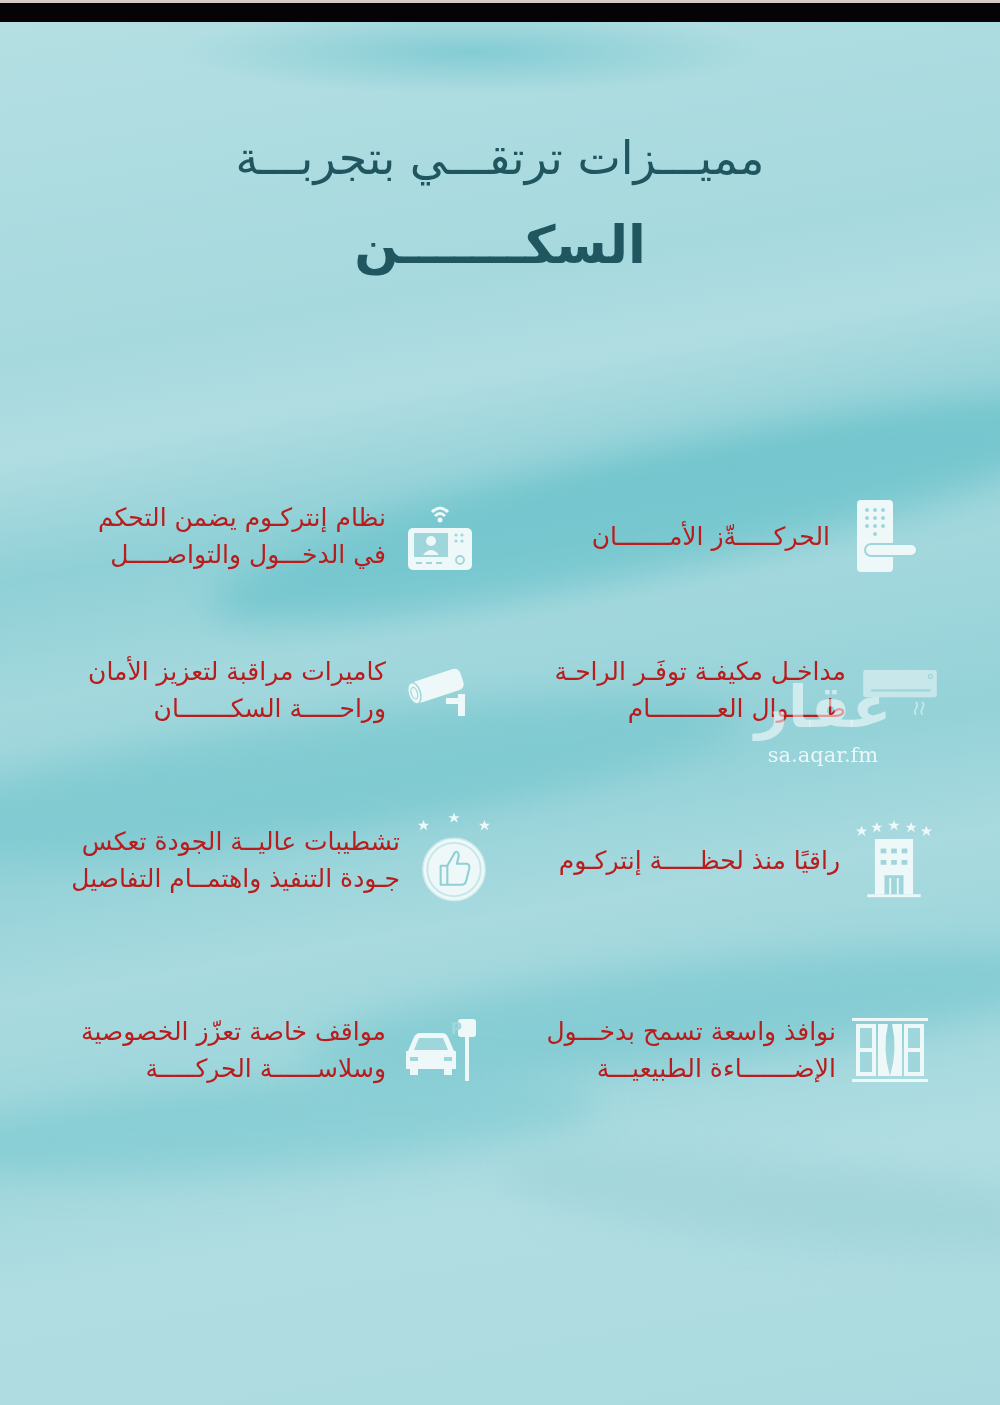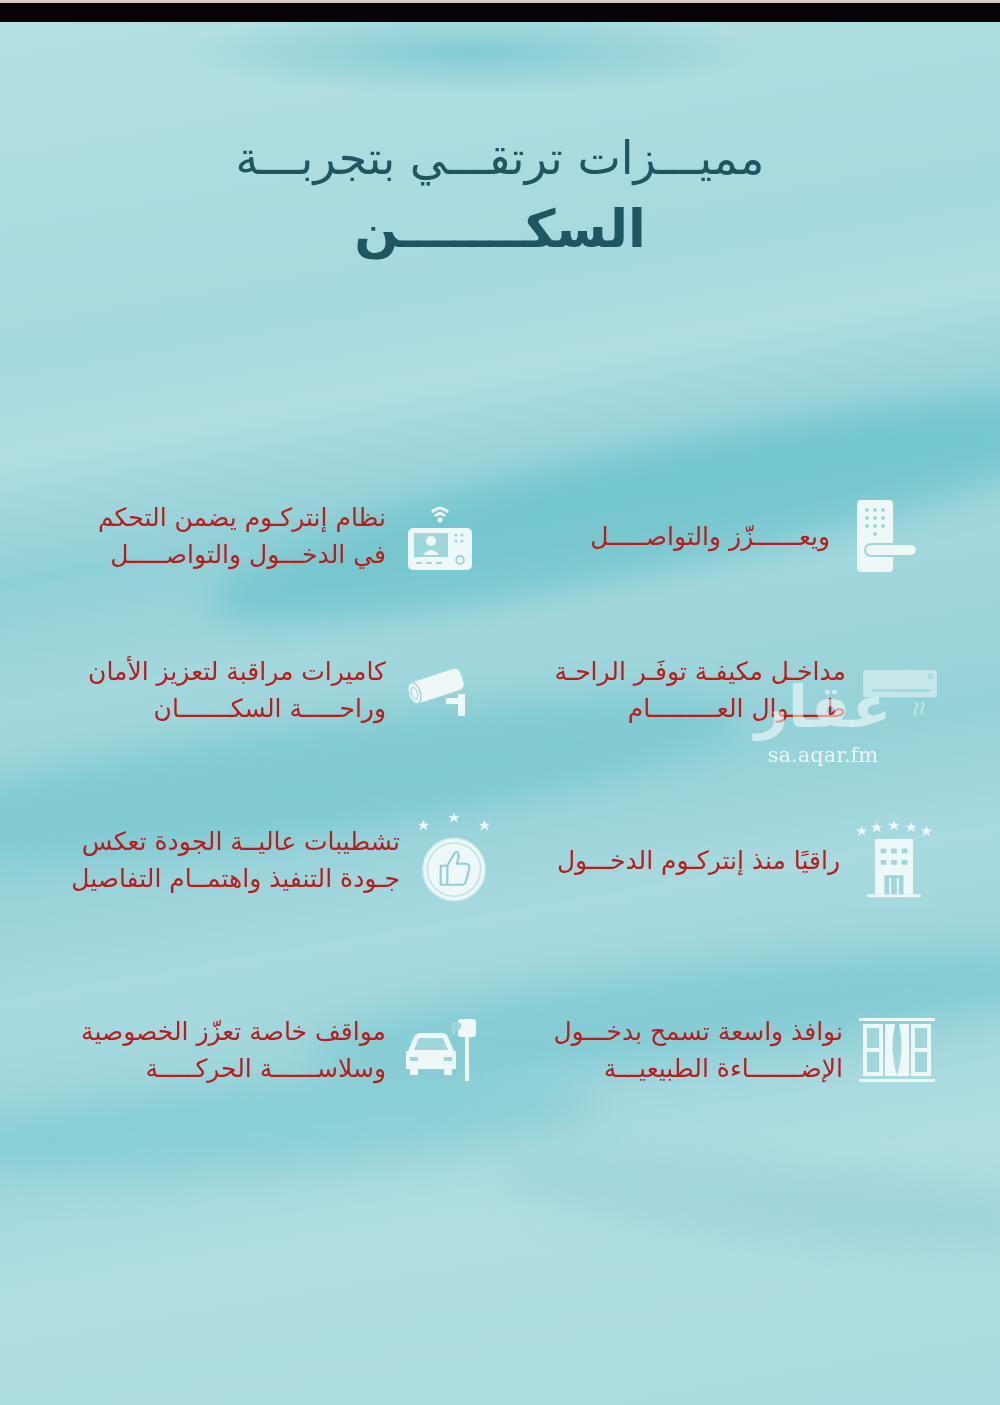--- a/index.html
+++ b/index.html
@@ -18,34 +18,34 @@
   }
   .wave { position:absolute; border-radius:50%; filter:blur(18px); }
   .w1 { left:200px; top:430px; width:900px; height:120px; background:rgba(80,185,195,0.45); transform:rotate(-12deg); }
   .w2 { left:-150px; top:700px; width:900px; height:110px; background:rgba(85,185,195,0.35); transform:rotate(-8deg); }
   .w3 { left:300px; top:940px; width:800px; height:100px; background:rgba(85,185,195,0.32); transform:rotate(-6deg); }
   .w4 { left:-100px; top:1060px; width:700px; height:90px; background:rgba(90,190,200,0.30); transform:rotate(-4deg); }
   .w5 { left:500px; top:1140px; width:600px; height:80px; background:rgba(140,200,205,0.35); transform:rotate(5deg); }
 
   .title-block { position:absolute; left:0; width:1000px; top:128px; text-align:center; color:#1f5660; direction:rtl; }
   .title-1 { font-size:46px; line-height:60px; font-family:"DejaVu Sans", sans-serif; }
-  .title-2 { font-size:52px; line-height:66px; font-weight:bold; margin-top:8px; }
+  .title-2 { font-size:52px; line-height:66px; font-weight:bold; margin-top:24px; }
 
   .feature { position:absolute; direction:rtl; display:flex; align-items:center; }
   .feature .icon { width:80px; height:80px; flex:0 0 80px; display:flex; align-items:center; justify-content:center; margin-left:14px; }
   .feature .text { color:#b91c1c; font-size:25px; line-height:37px; white-space:nowrap; }
   .feature .text span { display:block; }
 
   .f1 { right:76px; top:496px; }
   .f2 { right:520px; top:496px; }
   .f3 { right:60px; top:650px; }
   .f4 { right:520px; top:650px; }
   .f5 { right:66px; top:820px; }
   .f6 { right:506px; top:820px; }
-  .f7 { right:63px; top:1010px; }
+  .f7 { right:70px; top:1010px; }
   .f8 { right:520px; top:1010px; }
 
   .watermark { position:absolute; left:728px; top:652px; width:190px; height:110px; color:rgba(255,255,255,0.55); text-align:center;margin-top:20px; }
   .watermark .wm-logo { font-size:58px; line-height:70px; font-weight:bold; direction:rtl; }
   .watermark .wm-url { font-family:"DejaVu Serif", serif; font-size:21px; line-height:26px; color:rgba(255,255,255,0.8); }
 </style>
 </head>
 <body>
 
 <div class="top-bar"></div>
@@ -76,21 +76,21 @@
           <circle cx="34" cy="22" r="2"></circle>
         <circle cx="18" cy="30" r="2"></circle>
           <circle cx="26" cy="30" r="2"></circle>
           <circle cx="34" cy="30" r="2"></circle>
         <circle cx="26" cy="38" r="2"></circle>
       </g>
       <rect x="16" y="48" width="52" height="12" rx="6" fill="#eef8f8" stroke="#9fd6db" stroke-width="2"></rect>
     </svg>
   </div>
   <div class="text">
-    <span>ويعــــــزّز والتواصـــــل</span>
+    <span>الحركـــــةّز الأمـــــــان</span>
   </div>
 </div>
 
 <div class="feature f2">
   <div class="icon">
     <svg width="72" height="72" viewBox="0 0 72 72">
       <path d="M28 12 q8 -8 16 0" stroke="#eef8f8" stroke-width="3" fill="none"></path>
       <path d="M31 16 q5 -5 10 0" stroke="#eef8f8" stroke-width="3" fill="none"></path>
       <circle cx="36" cy="20" r="2.5" fill="#eef8f8"></circle>
       <rect x="4" y="28" width="64" height="42" rx="5" fill="#eef8f8"></rect>
@@ -170,21 +170,21 @@
           <rect x="50" y="42" width="6" height="5"></rect>
         <rect x="32" y="58" width="20" height="20"></rect>
       </g>
       <g fill="#eef8f8">
           <rect x="37" y="61" width="2" height="17"></rect>
           <rect x="45" y="61" width="2" height="17"></rect>
         </g>
     </svg>
   </div>
   <div class="text">
-    <span>راقيًا منذ إنتركـوم الدخـــول</span>
+    <span>راقيًا منذ لحظـــــة إنتركـوم</span>
   </div>
 </div>
 
 <div class="feature f6">
   <div class="icon">
     <svg width="84" height="100" viewBox="0 0 84 100">
       <g fill="#eef8f8">
         <polygon points="10,8 11.5,12 16,12 12.5,14.5 14,19 10,16 6,19 7.5,14.5 4,12 8.5,12"></polygon>
         <polygon points="42,0 43.5,4 48,4 44.5,6.5 46,11 42,8 38,11 39.5,6.5 36,4 40.5,4"></polygon>
         <polygon points="74,8 75.5,12 80,12 76.5,14.5 78,19 74,16 70,19 71.5,14.5 68,12 72.5,12"></polygon>

